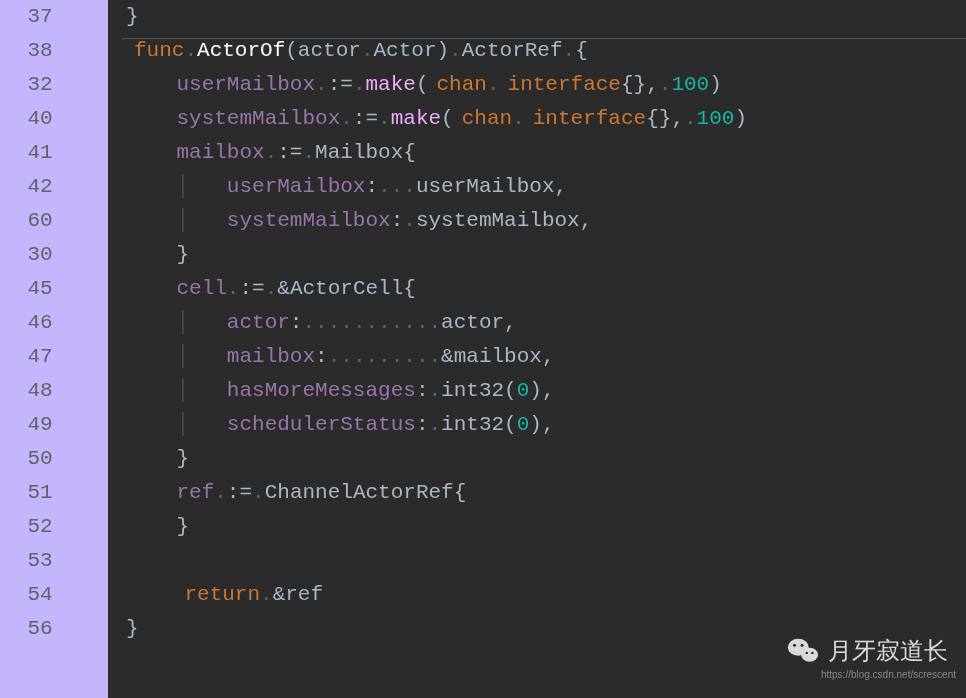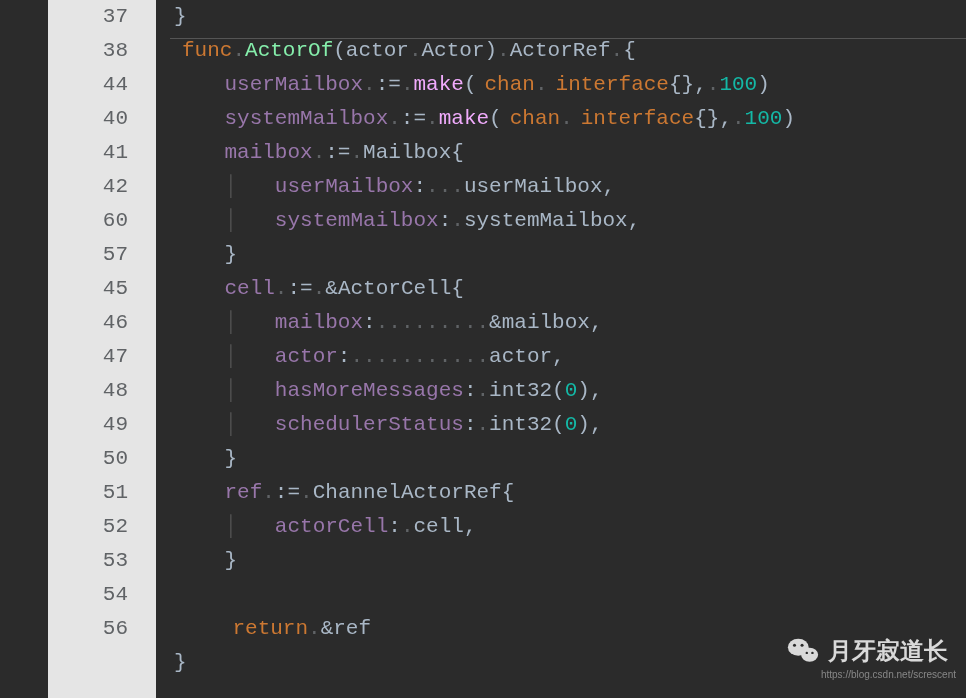--- a/index.html
+++ b/index.html
@@ -12,28 +12,27 @@
     overflow: hidden;
     width: 966px;
     height: 698px;
     position: relative;
   }
   .editor {
     display: flex;
     height: 100%;
   }
   .gutter {
-    background: #e5e5e5;
+    background: #c4b5fd;
     width: 108px;
     padding-top: 0px;
-    text-align: right;
+    text-align: center;
     color: #606366;
     user-select: none;
     flex-shrink: 0;
-    margin-left: 48px;
   }
   .gutter .ln {
     padding-right: 28px;
     height: 34px;
   }
   .code-area {
     flex: 1;
     background: #2b2b2b;
     padding-left: 18px;
     position: relative;
@@ -42,39 +41,39 @@
     height: 34px;
     white-space: pre;
   }
   .hr-line {
     border-top: 1px solid #555;
     margin-top: 4px;
     margin-left: -4px;
   }
   
   .kw { color: #cc7832; margin-left: 8px; }        
-  .fn { color: #86efac; }      
+  .fn { color: #ffffff; }      
   .makec { color: #f0abfc; }
   .num { color: #14b8a6; }
   .dot { color: #606366; }
   .guide { color: #4f4f4f; }
   .purple { color: #9876aa; }
   .plain { color: #a9b7c6; }
 
   .watermark {
     position: absolute;
     right: 18px;
     bottom: 30px;
     display: flex;
     align-items: center;
     gap: 8px;
     color: #e8e8e8;
     font-family: sans-serif;
     font-size: 24px;
-    font-weight: 700;
+    font-weight: 400;
     opacity: 0.92;
   }
   .watermark .wicon {
     width: 34px;
     height: 34px;
     display: flex;
     align-items: center;
     justify-content: center;
   }
   .watermark .wicon svg { width: 34px; height: 34px; }
@@ -88,26 +87,26 @@
     opacity: 0.55;
   }
 </style>
 </head>
 <body>
 
 <div class="editor">
   <div class="gutter">
     <div class="ln">37</div>
     <div class="ln">38</div>
-    <div class="ln">44</div>
+    <div class="ln">32</div>
     <div class="ln">40</div>
     <div class="ln">41</div>
     <div class="ln">42</div>
     <div class="ln">60</div>
-    <div class="ln">57</div>
+    <div class="ln">30</div>
     <div class="ln">45</div>
     <div class="ln">46</div>
     <div class="ln">47</div>
     <div class="ln">48</div>
     <div class="ln">49</div>
     <div class="ln">50</div>
     <div class="ln">51</div>
     <div class="ln">52</div>
     <div class="ln">53</div>
     <div class="ln">54</div>
@@ -128,33 +127,32 @@
     <div class="code-line">    <span class="purple">mailbox</span><span class="dot">.</span><span class="plain">:=</span><span class="dot">.</span><span class="plain">Mailbox</span><span class="plain">{</span></div>
 
     <div class="code-line">    <span class="guide">│   </span><span class="purple">userMailbox</span><span class="plain">:</span><span class="dot">...</span><span class="plain">userMailbox</span><span class="plain">,</span></div>
 
     <div class="code-line">    <span class="guide">│   </span><span class="purple">systemMailbox</span><span class="plain">:</span><span class="dot">.</span><span class="plain">systemMailbox</span><span class="plain">,</span></div>
 
     <div class="code-line">    <span class="plain">}</span></div>
 
     <div class="code-line">    <span class="purple">cell</span><span class="dot">.</span><span class="plain">:=</span><span class="dot">.</span><span class="plain">&amp;</span><span class="plain">ActorCell</span><span class="plain">{</span></div>
 
+    <div class="code-line">    <span class="guide">│   </span><span class="purple">actor</span><span class="plain">:</span><span class="dot">...........</span><span class="plain">actor</span><span class="plain">,</span></div>
+
     <div class="code-line">    <span class="guide">│   </span><span class="purple">mailbox</span><span class="plain">:</span><span class="dot">.........</span><span class="plain">&amp;</span><span class="plain">mailbox</span><span class="plain">,</span></div>
-
-    <div class="code-line">    <span class="guide">│   </span><span class="purple">actor</span><span class="plain">:</span><span class="dot">...........</span><span class="plain">actor</span><span class="plain">,</span></div>
 
     <div class="code-line">    <span class="guide">│   </span><span class="purple">hasMoreMessages</span><span class="plain">:</span><span class="dot">.</span><span class="plain">int32</span><span class="plain">(</span><span class="num">0</span><span class="plain">),</span></div>
 
     <div class="code-line">    <span class="guide">│   </span><span class="purple">schedulerStatus</span><span class="plain">:</span><span class="dot">.</span><span class="plain">int32</span><span class="plain">(</span><span class="num">0</span><span class="plain">),</span></div>
 
     <div class="code-line">    <span class="plain">}</span></div>
 
     <div class="code-line">    <span class="purple">ref</span><span class="dot">.</span><span class="plain">:=</span><span class="dot">.</span><span class="plain">ChannelActorRef</span><span class="plain">{</span></div>
 
-    <div class="code-line">    <span class="guide">│   </span><span class="purple">actorCell</span><span class="plain">:</span><span class="dot">.</span><span class="plain">cell</span><span class="plain">,</span></div>
 
     <div class="code-line">    <span class="plain">}</span></div>
 
     <div class="code-line"></div>
 
     <div class="code-line">    <span class="kw">return</span><span class="dot">.</span><span class="plain">&amp;</span><span class="plain">ref</span></div>
 
     <div class="code-line"><span class="plain">}</span></div>
 
   </div>

